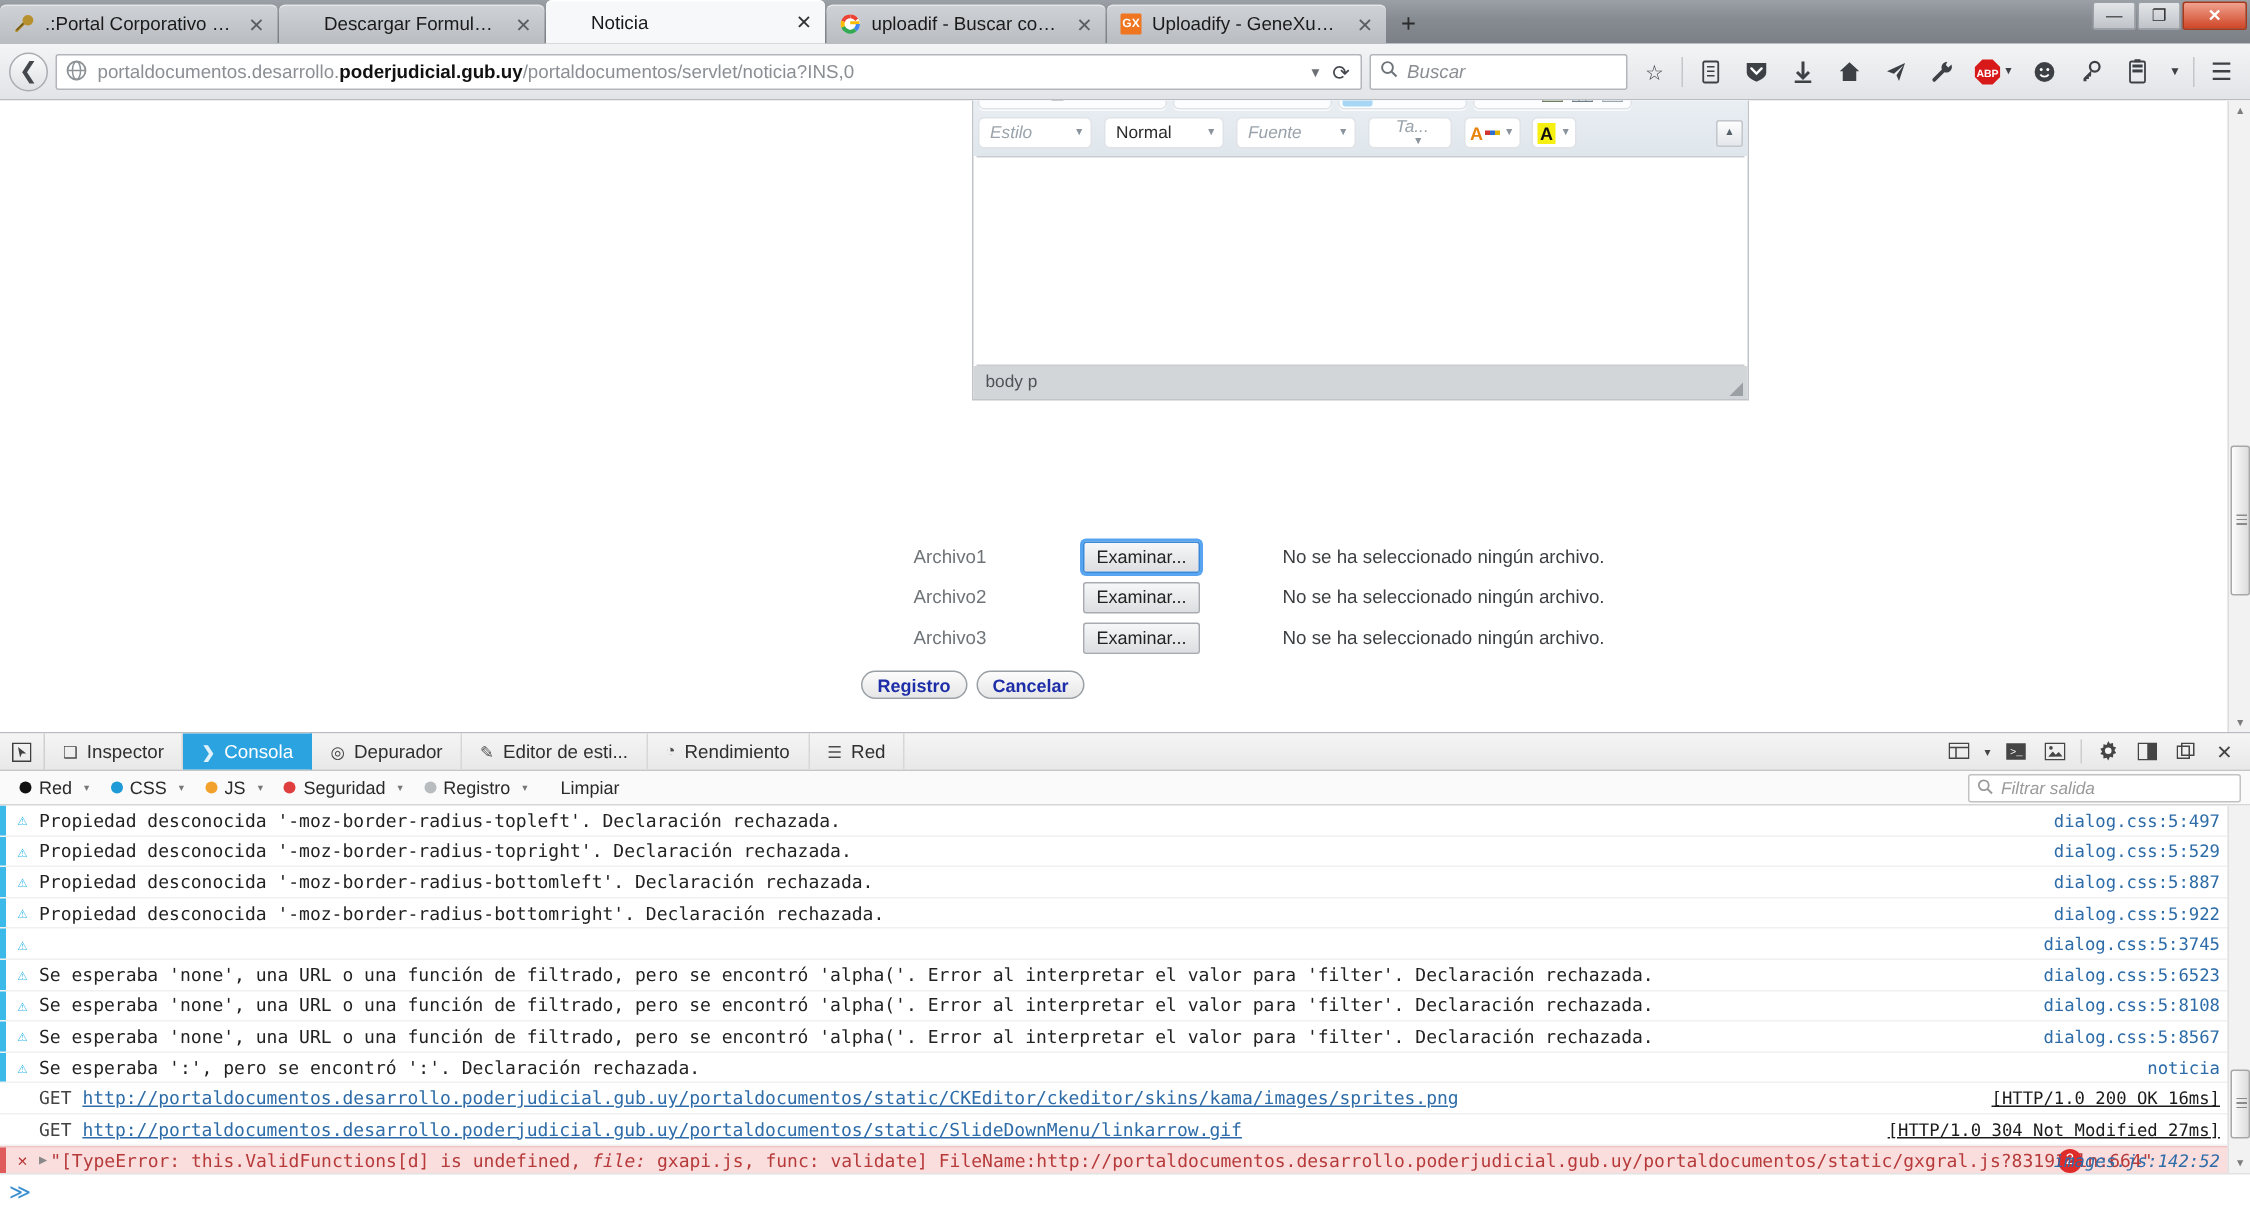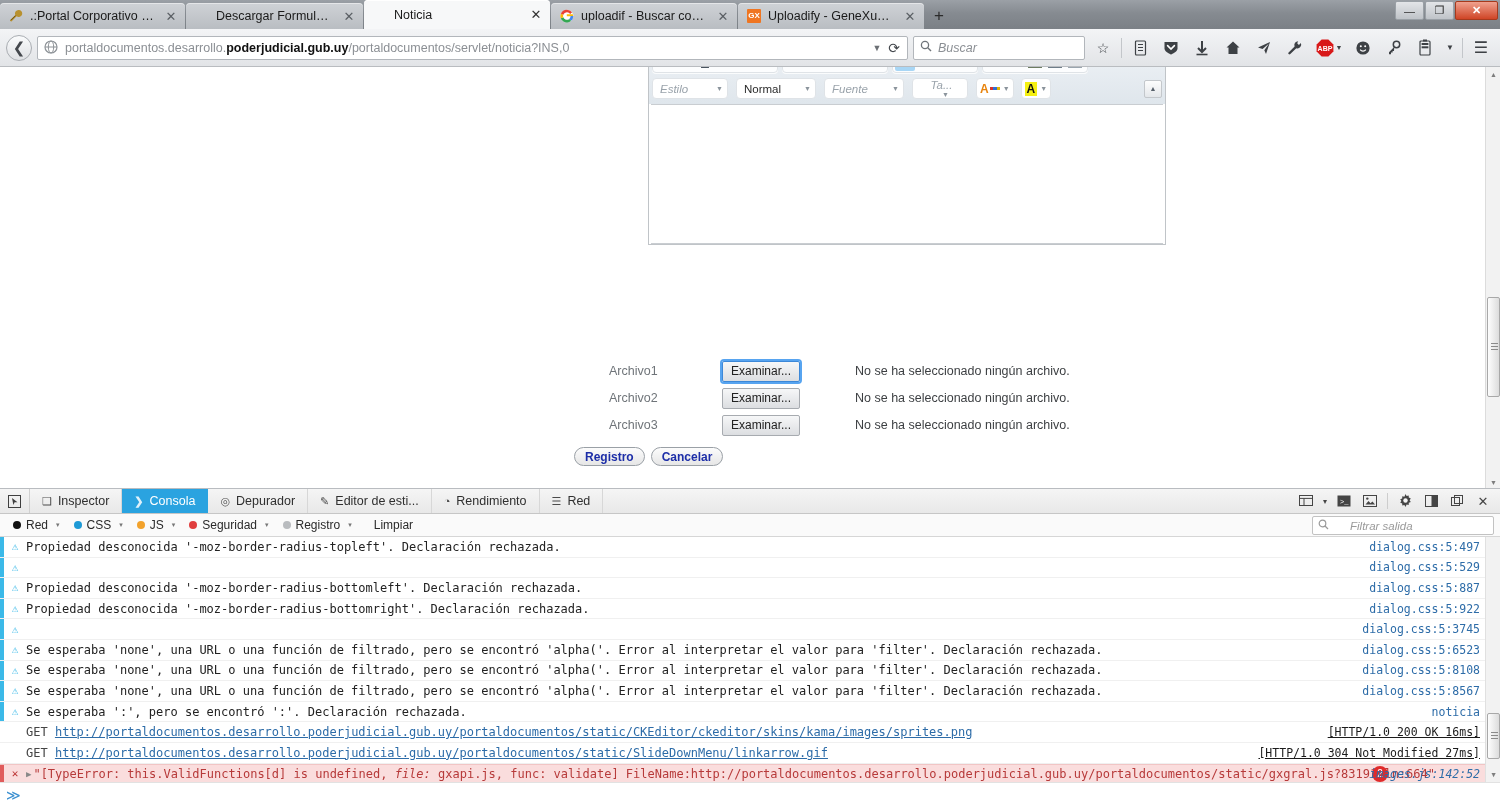--- a/index.html
+++ b/index.html
@@ -300,21 +300,21 @@
   .flt .car { font-size: 7px; color: #777; margin-left:3px; }
   #btn-limpiar {
     margin-left: 6px; padding: 0 9px; height:19px;
     display:flex;align-items:center; font-size:12px; color:#2a2a2a;
   }
   #dt-filter-input {
     position: absolute; right: 6px; top: 2px;
     width: 182px; height: 19px;
     background: #fff; border: 1px solid #c2c2c2; border-radius: 2px;
     display: flex; align-items: center; padding: 0 5px;
-    color: #9a9a9a; font-size: 11.5px; font-style: italic; gap: 16px;
+    color: #9a9a9a; font-size: 11.5px; font-style: italic;
   }
   #dt-filter-input .mag { margin-right: 5px; font-style: normal; }
 
   #dt-console {
     flex: 1 1 auto; position: relative; overflow: hidden;
     font-family: "DejaVu Sans Mono", "Liberation Mono", monospace;
     font-size: 12px;
   }
   .log {
     display: flex; align-items: center;
@@ -636,20 +636,24 @@
           <div class="ck-colorbtn">
             <span style="background:#f5f012;color:#111;font-weight:bold;font-size:12px;padding:0 2px;">A</span>
             <span style="font-size:7px;color:#8b949c;margin-left:3px;">▼</span>
           </div>
           <div class="ck-collapse">▲</div>
         </div>
       </div>
 
       <div id="ck-body"></div>
 
+      <div id="ck-footer">
+        <span class="elpath">body  p</span>
+        <span id="ck-resize"></span>
+      </div>
     </div>
 
     <div class="form-row" style="top:293px;">
       <span class="form-label">Archivo1</span>
       <span class="browse-btn focused">Examinar...</span>
       <span class="file-status">No se ha seleccionado ningún archivo.</span>
     </div>
     <div class="form-row" style="top:320px;">
       <span class="form-label">Archivo2</span>
       <span class="browse-btn">Examinar...</span>
@@ -797,20 +801,21 @@
 
       <div class="log warn">
         <span class="bar"></span>
         <span class="icon">⚠</span>
         <span class="msg">Propiedad desconocida '-moz-border-radius-topleft'.  Declaración rechazada.</span>
         <span class="src">dialog.css:5:497</span>
       </div>
       <div class="log warn">
         <span class="bar"></span>
         <span class="icon">⚠</span>
+        <span class="msg">Propiedad desconocida '-moz-border-radius-topright'.  Declaración rechazada.</span>
         <span class="src">dialog.css:5:529</span>
       </div>
       <div class="log warn">
         <span class="bar"></span>
         <span class="icon">⚠</span>
         <span class="msg">Propiedad desconocida '-moz-border-radius-bottomleft'.  Declaración rechazada.</span>
         <span class="src">dialog.css:5:887</span>
       </div>
       <div class="log warn">
         <span class="bar"></span>

